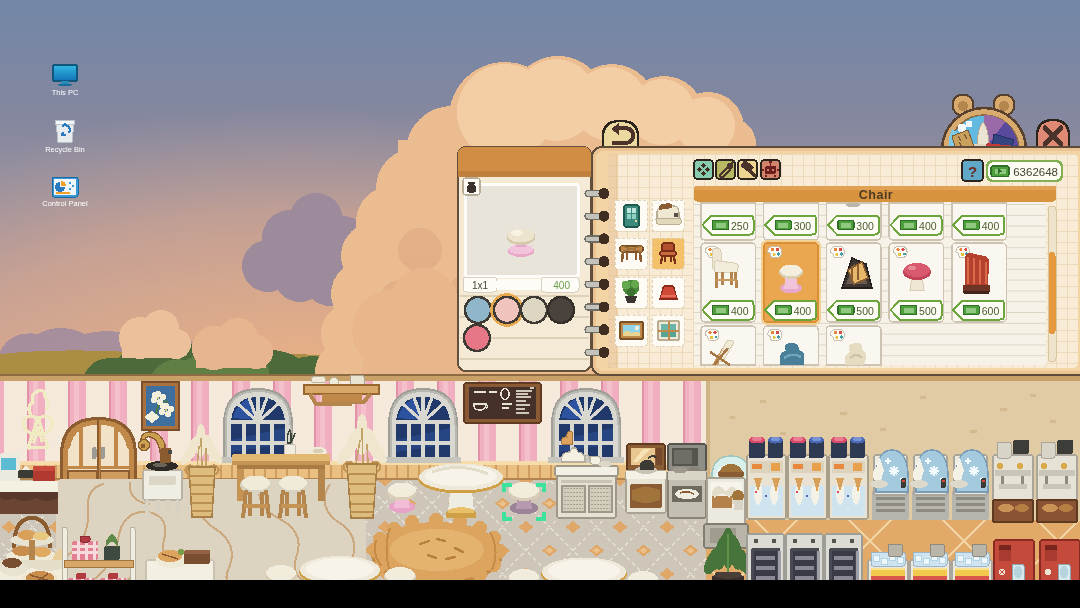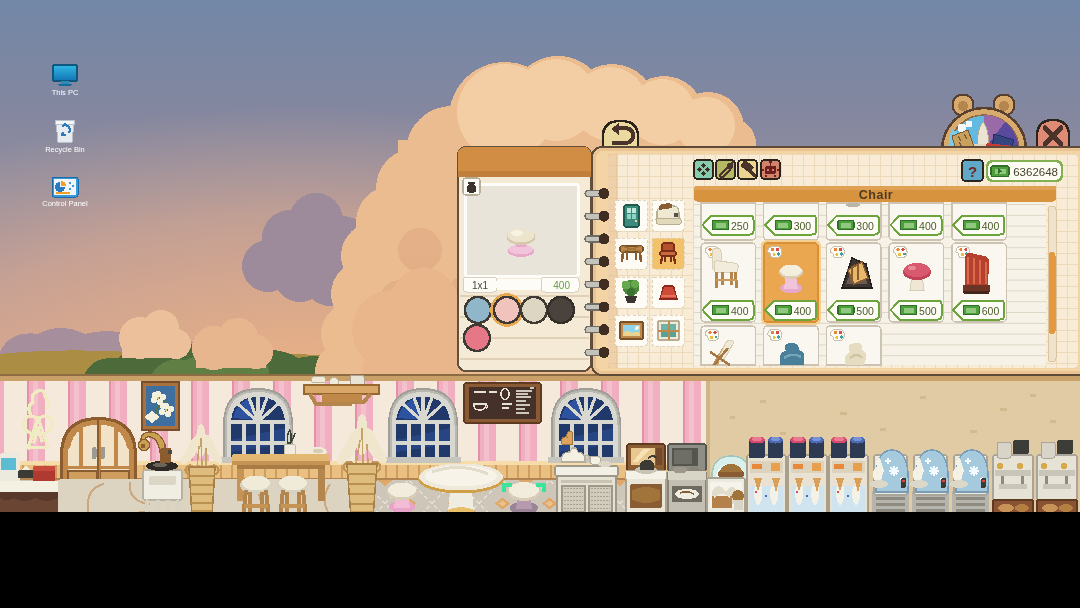--- a/index.html
+++ b/index.html
@@ -1,16 +1,16 @@
 <!DOCTYPE html>
 <html><head>
 <meta charset="utf-8">
 <style>
 html,body{margin:0;padding:0;background:#000}
-#stage{position:relative;width:1080px;height:512px;overflow:hidden;font-family:"Liberation Sans",sans-serif}
+#stage{position:relative;width:1080px;height:580px;overflow:hidden;font-family:"Liberation Sans",sans-serif}
 svg text{font-family:"Liberation Sans",sans-serif}
 </style>
 </head>
 <body>
 <div id="stage">
 <svg width="1080" height="608" viewBox="0 0 1080 608" shape-rendering="crispEdges">
 <defs>
 <linearGradient id="sky" x1="0" y1="0" x2="0" y2="1">
 <stop offset="0" stop-color="#7287a7"></stop>
 <stop offset="0.3" stop-color="#84879f"></stop>

